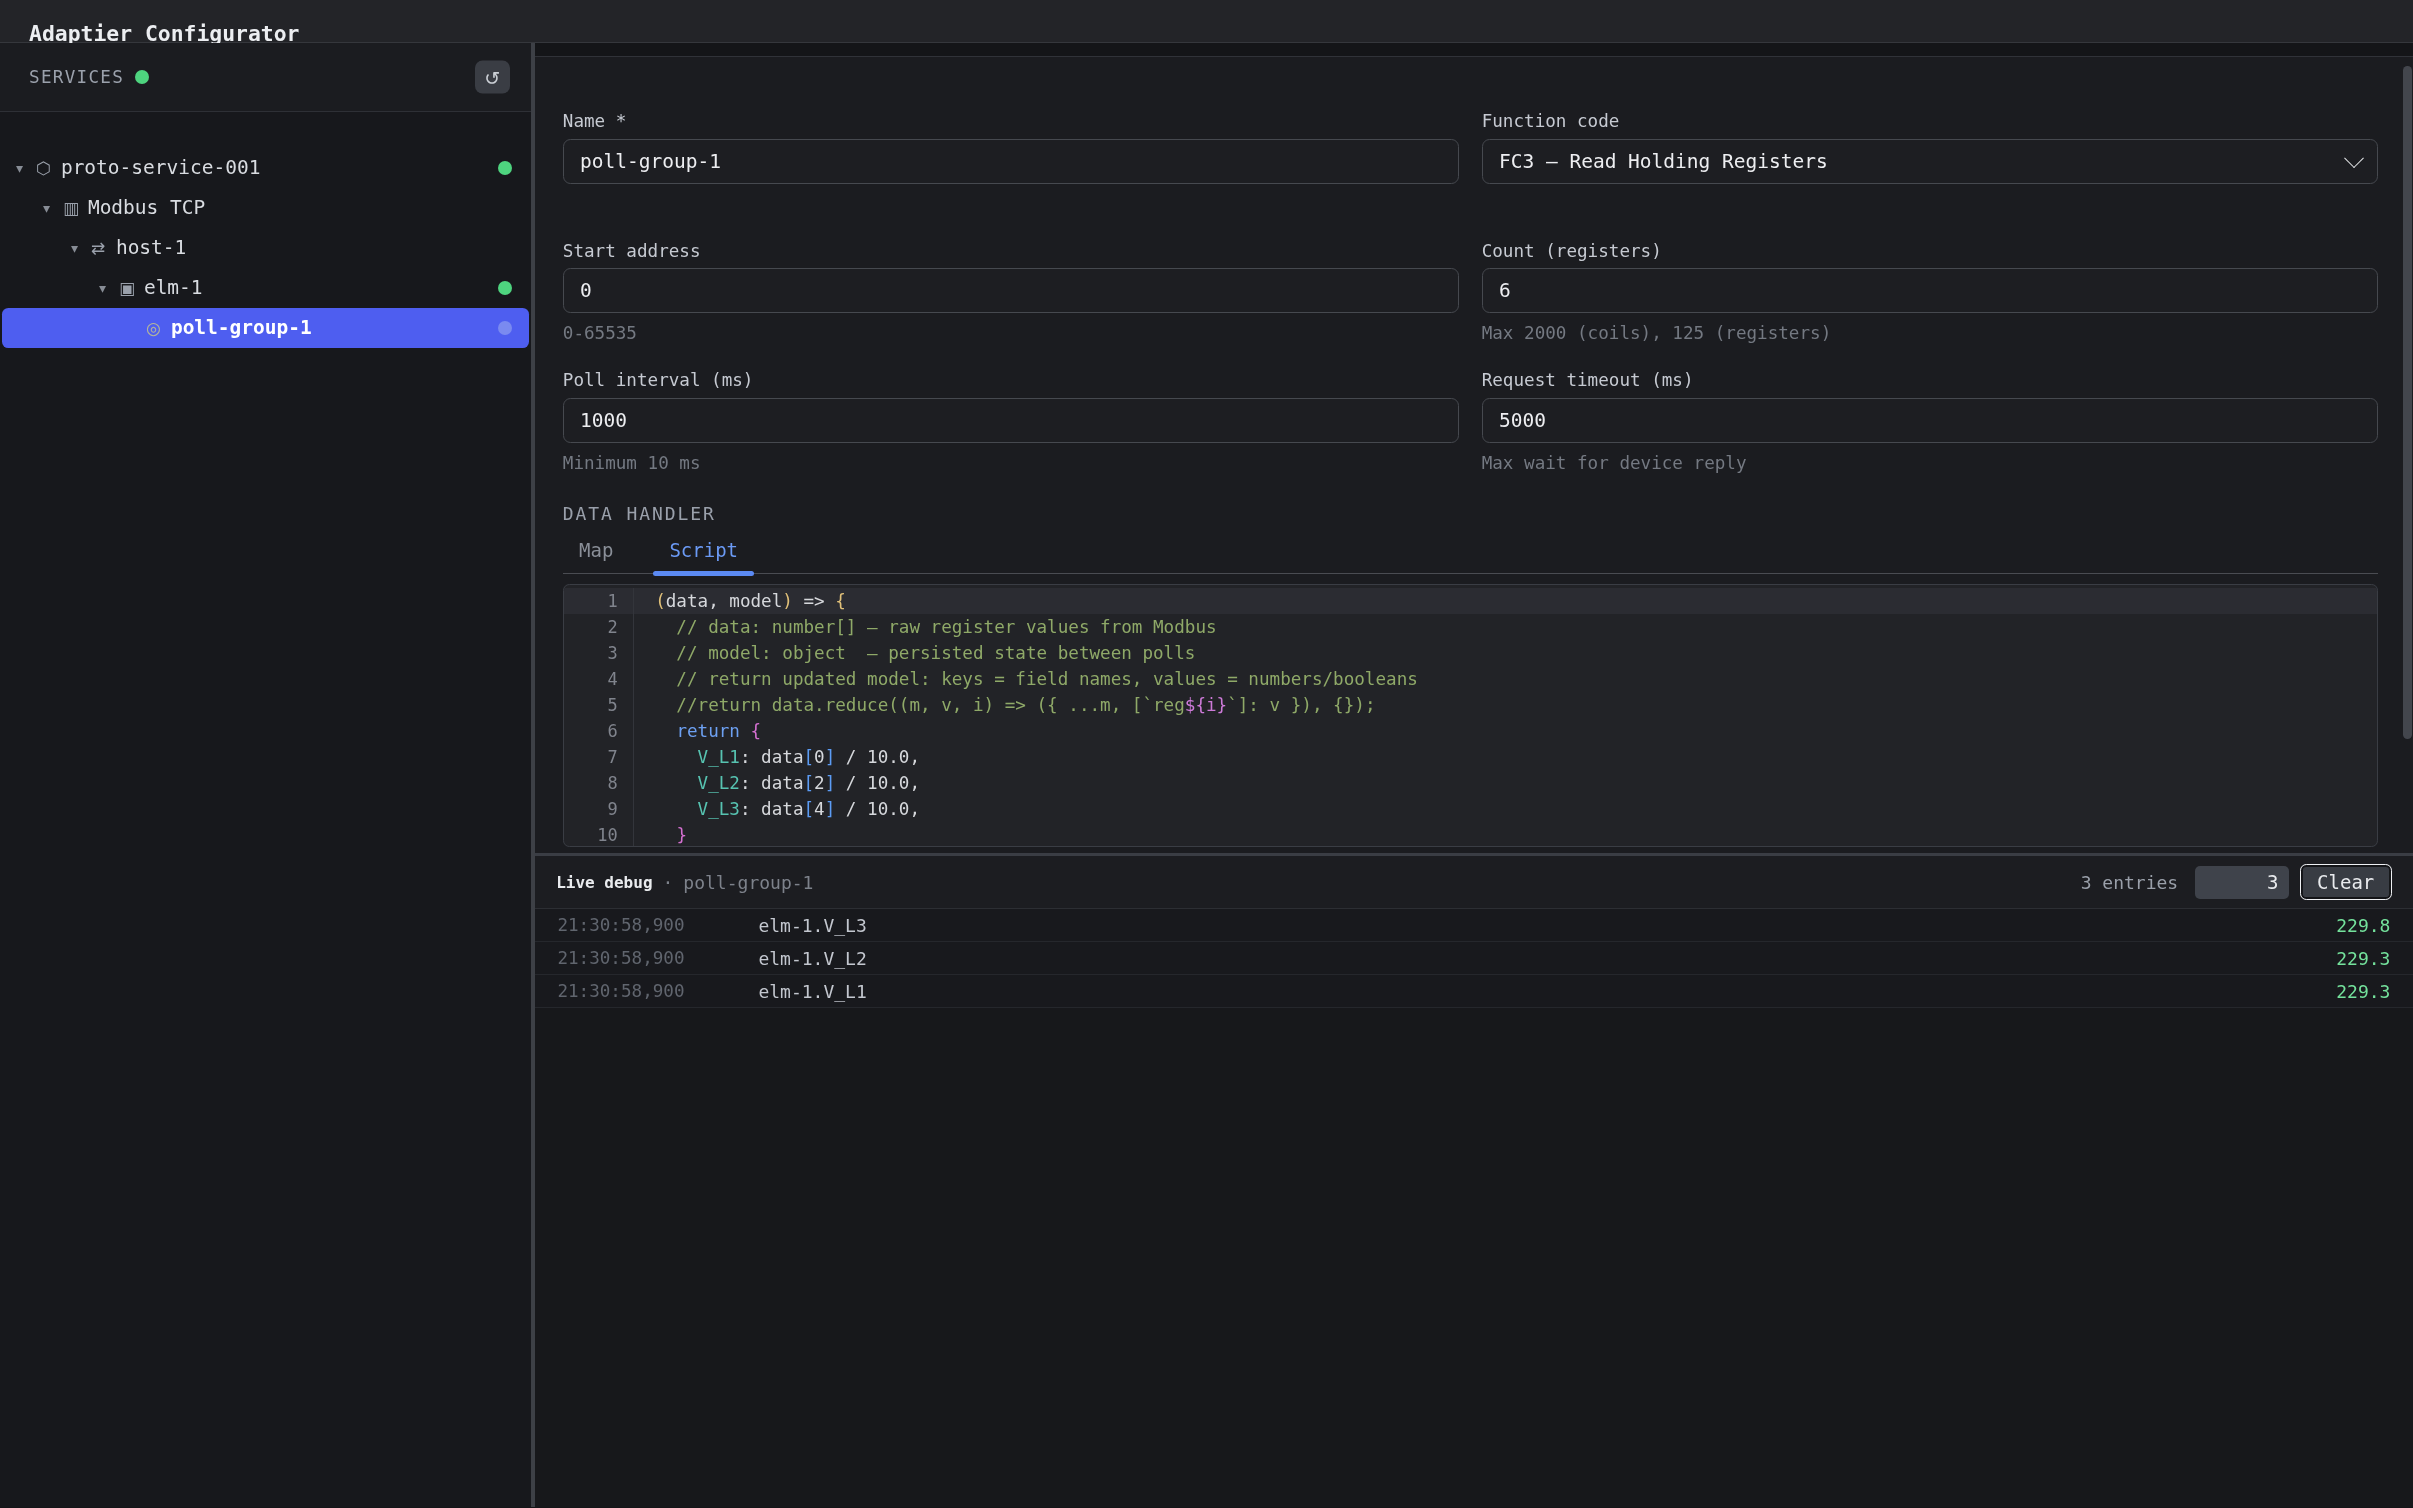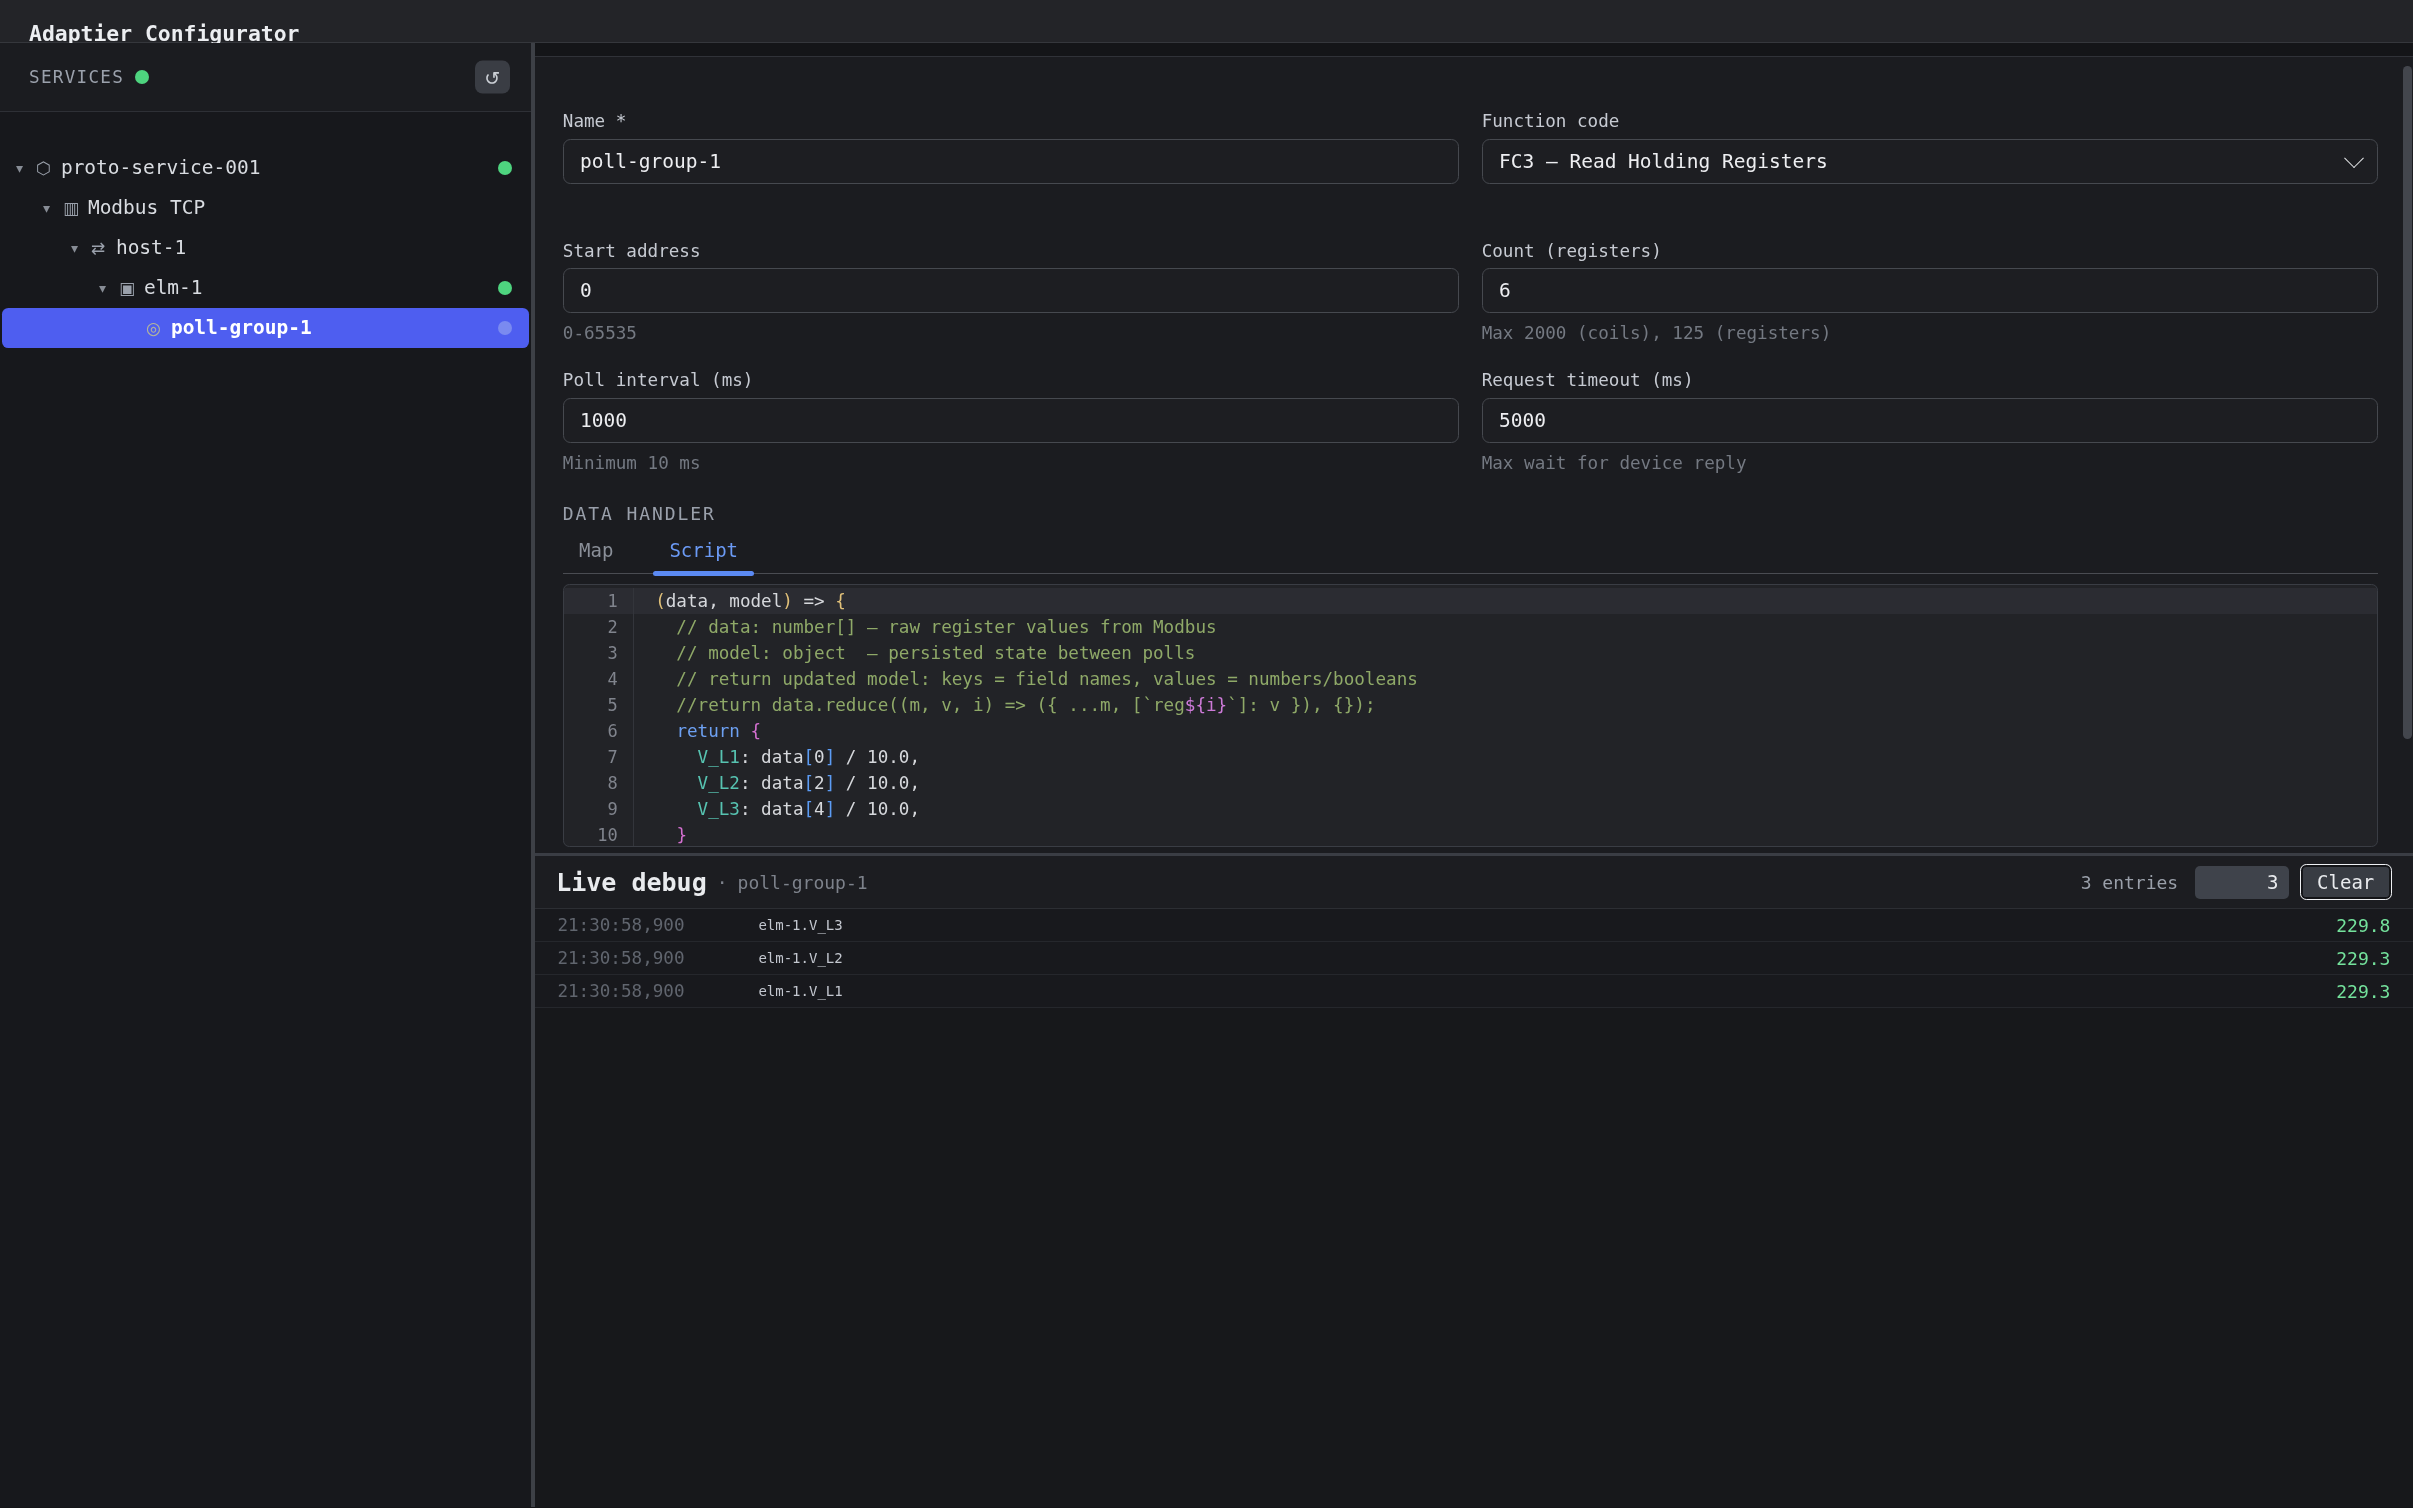--- a/index.html
+++ b/index.html
@@ -88,36 +88,36 @@
 
   .vscroll { position:absolute; right:1.3px; top:8.8px; width:8.8px; height:673px;
              border-radius:4.4px; background:#43464d; }
 
   .pane-div { height:3.1px; background:#3a3d44; }
 
   
   .debug { flex:1; background:#17181b; display:flex; flex-direction:column; }
   .debug-head { height:53px; background:#1c1d21; border-bottom:1.3px solid #2c2e33;
                 display:flex; align-items:center; padding:0 21.4px; }
-  .debug-title { font-size:25px; font-weight:bold; color:#e9ebee; }
+  .debug-title { font-size:16px; font-weight:bold; color:#e9ebee; }
   .debug-sep   { font-size:18px; color:#7d828b; margin:0 10px; }
   .debug-ctx   { font-size:18px; color:#7d828b; }
   .debug-right { margin-left:auto; display:flex; align-items:center; }
   .entries     { font-size:18px; color:#9aa0aa; margin-right:16.3px; }
   .count-pill  { width:94px; height:33px; background:#3f434b; border-radius:5px;
                  display:flex; align-items:center; justify-content:flex-end; padding-right:10px;
                  font-size:19px; color:#e9ebee; margin-right:11.3px; }
   .clear-btn   { height:36px; padding:0 16.3px; font-size:19px; color:#e9ebee;
                  background:#383c43; border:1.9px solid #eef0f3; border-radius:6.3px;
                  box-shadow:inset 0 0 0 1.9px #131417; font-family:"DejaVu Sans Mono",monospace;
                  cursor:pointer; }
   .debug-row { height:33px; border-bottom:1.3px solid #25272c; display:flex; align-items:center;
                padding:0 22.6px; background:#18191d;justify-content:flex-end; }
   .debug-row .ts  { width:201px; font-size:17.6px; color:#60656e; }
-  .debug-row .key { font-size:14px; color:#c3c7cf; }
+  .debug-row .key { font-size:18px; color:#c3c7cf; }
   .debug-row .val { margin-left:auto; font-size:18px; color:#74e29c; }
 </style>
 </head>
 <body>
 
 <div class="topbar">
   <div class="title">Adaptier Configurator</div>
 </div>
 
 <div class="content">

